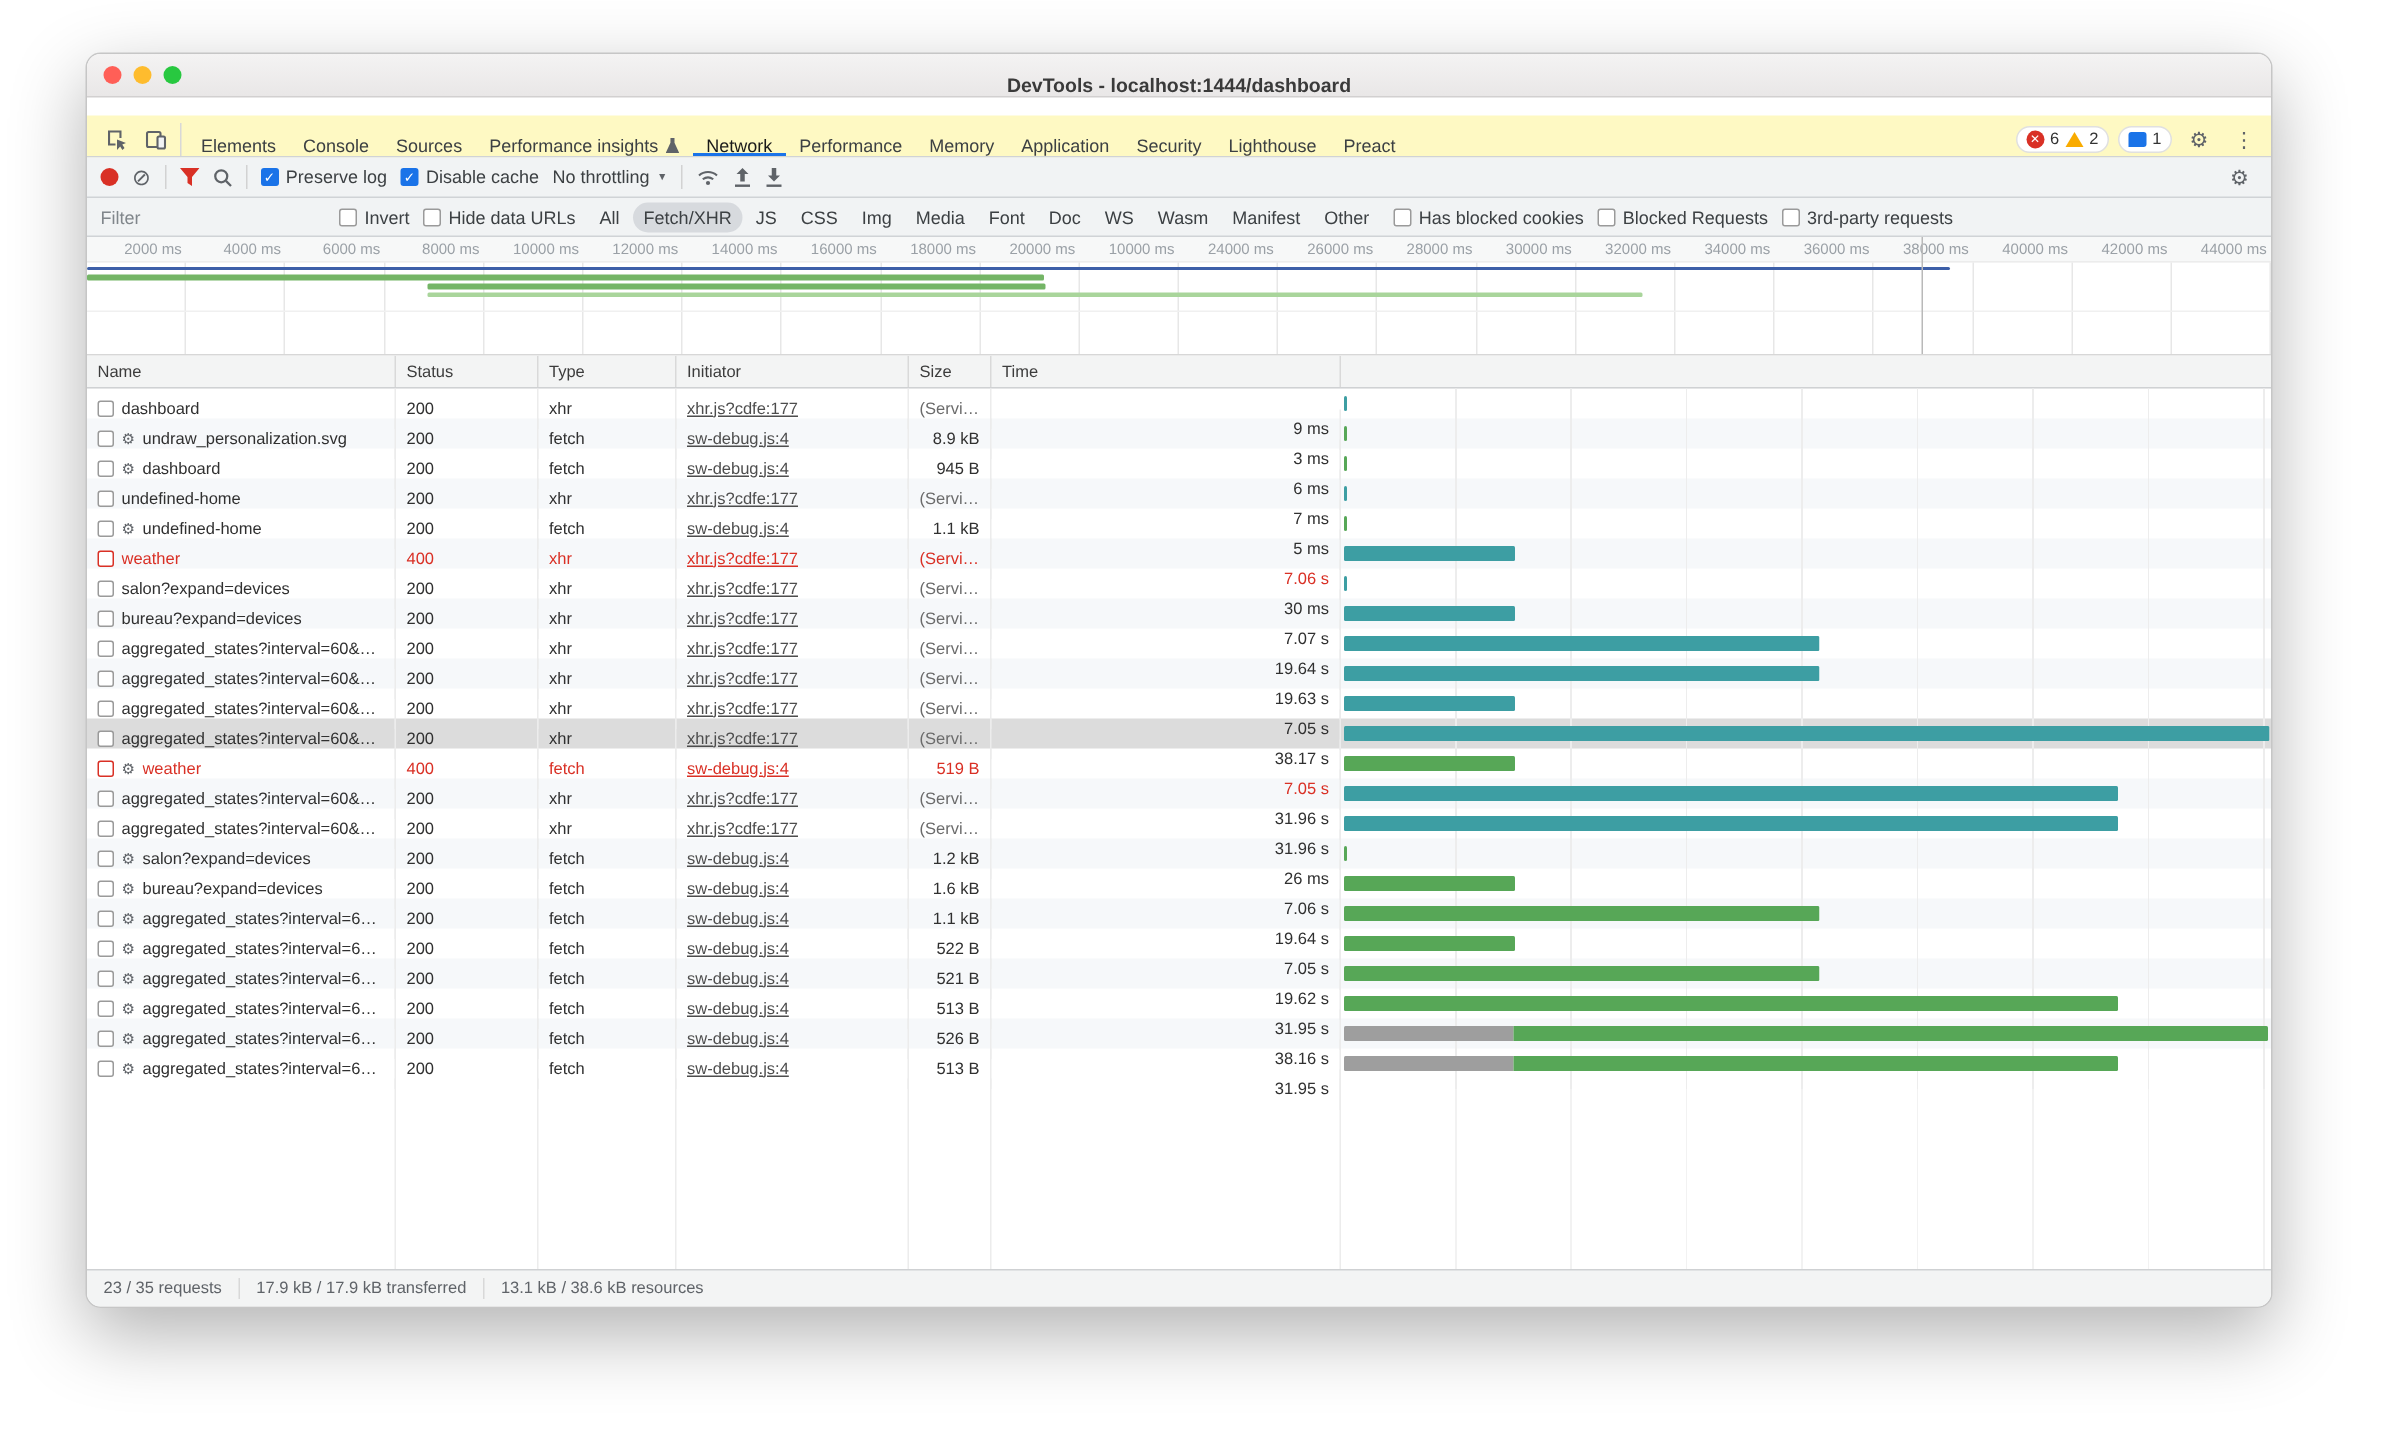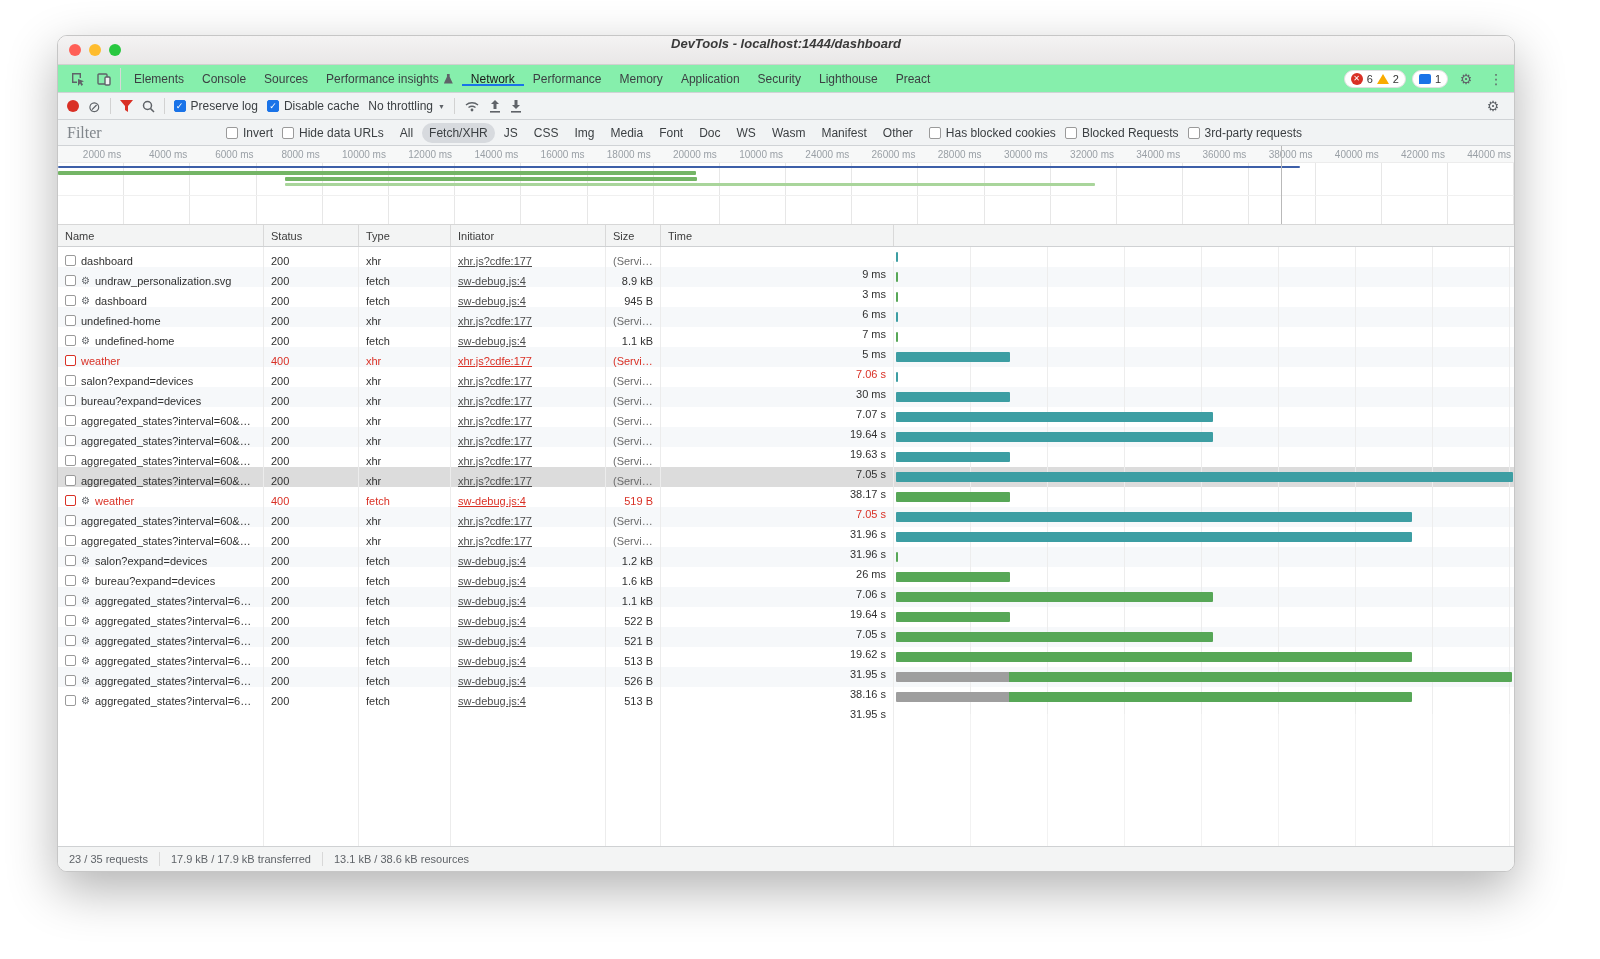--- a/index.html
+++ b/index.html
@@ -8,29 +8,29 @@
 
   .window {
     position:absolute; left:57px; top:35px; width:1458px; height:837px;
     background:#fff; border:1px solid #c6c6c6; border-radius:10px;
     box-shadow:0 18px 50px rgba(0,0,0,.30);
     display:flex; flex-direction:column; overflow:hidden;
   }
 
   
   .titlebar { height:29px; flex:none; background:linear-gradient(#f4f3f3,#e9e7e7);
-    border-bottom:1px solid #d2d0d0; position:relative; display:flex; align-items:flex-start;font-style:italic; }
+    border-bottom:1px solid #d2d0d0; position:relative; display:flex; align-items:flex-end; }
   .lights { position:absolute; left:11px; top:0; bottom:0; display:flex; align-items:center; gap:8px; }
   .light { width:12px; height:12px; border-radius:50%; }
   .light.red { background:#ff5f57; } .light.yellow { background:#febc2e; } .light.green { background:#28c840; }
   .win-title { flex:1; text-align:center; font-size:13px; font-weight:bold; color:#3a3a3a; }
 
   
-  .tabsbar { height:28px; flex:none; background:#86efac; border-bottom:1px solid #d0d3d6;
-    display:flex; align-items:center; font-size:12px; color:#3c4043; padding:0 4px; }
+  .tabsbar { height:28px; flex:none; background:#fef9c3; border-bottom:1px solid #d0d3d6;
+    display:flex; align-items:flex-end; font-size:12px; color:#3c4043; padding:0 4px;margin-top:12px; }
   .tool-icons { display:flex; align-items:center; gap:2px; padding:0 4px; border-right:1px solid #d8d8d8; margin-right:4px; }
   .icon-btn { width:24px; height:22px; display:flex; align-items:center; justify-content:center;
     color:#5f6368; font-size:14px; border-radius:3px; cursor:default; }
   .tabs-list { display:flex; align-items:stretch; }
   .tab { display:flex; align-items:center; gap:5px; padding:0 9px; cursor:default; white-space:nowrap; }
   .tab.selected { box-shadow: inset 0 -2px 0 #1a73e8; color:#1a1a1a; }
   .flask { width:9px; height:10px; background:#5f6368; display:inline-block;
     clip-path:polygon(35% 0,65% 0,65% 32%,100% 100%,0 100%,35% 32%); }
   .badges { margin-left:auto; display:flex; align-items:center; gap:6px; padding-right:2px; }
   .badge-pill { display:flex; align-items:center; gap:4px; padding:2px 6px; border-radius:10px; background:#fff;
@@ -51,22 +51,22 @@
   .cb { width:12px; height:12px; border:1px solid #9a9a9a; border-radius:2px; background:#fff; flex:none; }
   .cb.checked { background:#1a73e8; border-color:#1a73e8; }
   .cb.checked::after { content:"✓"; color:#fff; font-size:9px; line-height:11px; display:block; text-align:center; }
   .select { display:flex; align-items:center; gap:5px; color:#3c4043; }
   .caret { font-size:7px; color:#5f6368; }
   .gear-right { margin-left:auto; }
 
   
   .filterbar { height:26px; flex:none; background:#f1f3f4; border-bottom:1px solid #d0d3d6;
     display:flex; align-items:center; gap:9px; padding:0 9px; font-size:12px; color:#3c4043; }
-  .filter-input { width:150px; border:none; background:transparent; font-size:16px; outline:none;
-    font-family:Liberation Serif, serif; color:#333; }
+  .filter-input { width:150px; border:none; background:transparent; font-size:12px; outline:none;
+    font-family:Liberation Sans, sans-serif; color:#333; }
   .filter-input::placeholder { color:#80868b; }
   .pills { display:flex; align-items:center; gap:2px; }
   .pill { padding:3px 7px; border-radius:10px; white-space:nowrap; cursor:default; }
   .pill.selected { background:#d7dade; }
 
   
   .overview { height:79px; flex:none; position:relative; background:#fff; border-bottom:1px solid #d7d7d7; overflow:hidden; }
   .gridlines { position:absolute; left:0; top:0; right:0; bottom:0; display:flex; }
   .gridcell { flex:1; border-right:1px solid #e7e7e7; }
   .ruler { position:absolute; left:0; top:0; right:0; height:17px; display:flex; background:#f7f8f8;

